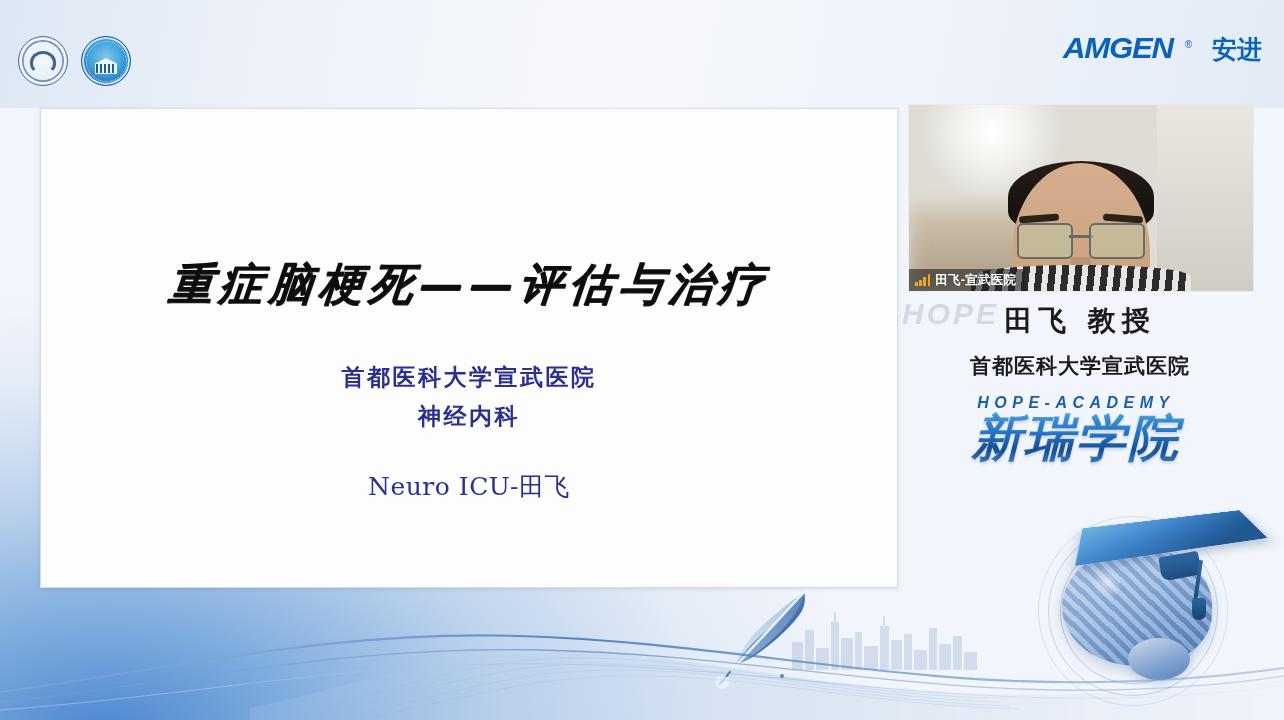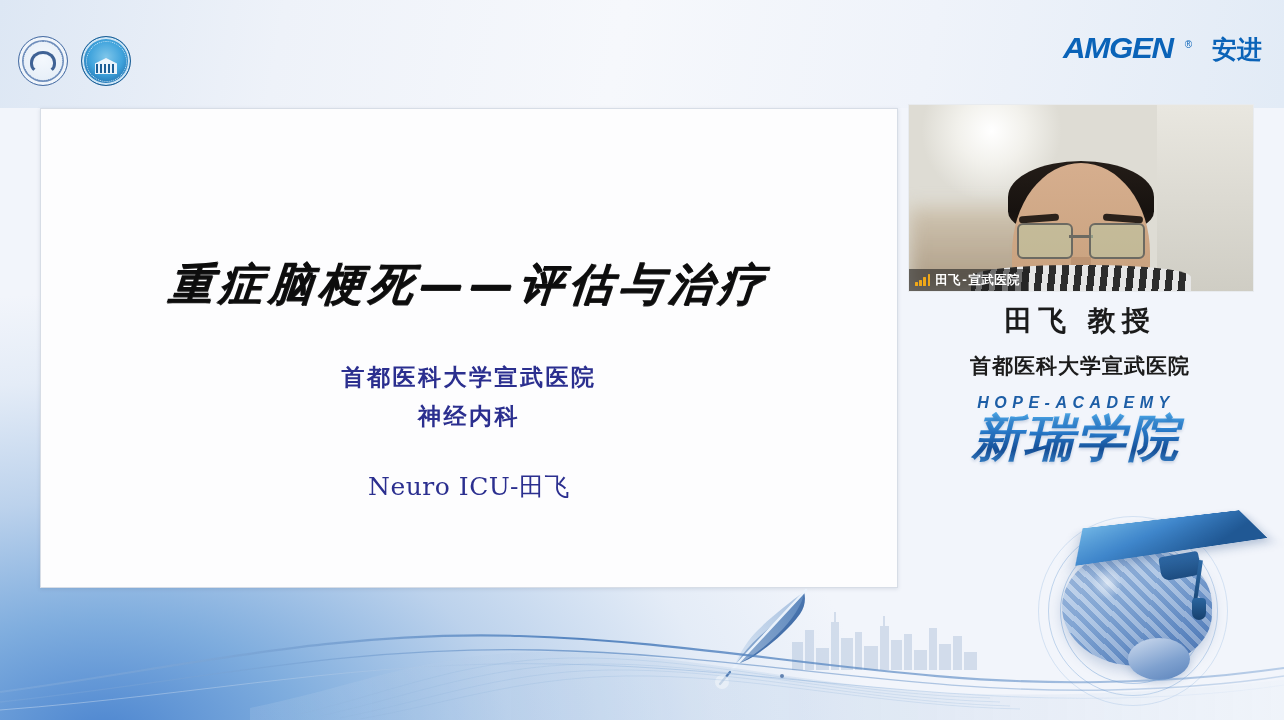--- a/index.html
+++ b/index.html
@@ -163,21 +163,21 @@
     display:flex;align-items:center;gap:5px;padding:0 9px 0 6px;
     background:rgba(35,35,35,.62);
   }
   .sig{display:flex;align-items:flex-end;gap:1.6px;height:12px;}
   .sig i{width:2.6px;background:#f0a818;display:block;border-radius:.5px;}
   .sig i:nth-child(1){height:4px;}
   .sig i:nth-child(2){height:6.5px;}
   .sig i:nth-child(3){height:9px;}
   .sig i:nth-child(4){height:12px;}
   #vid-label span{
-    font-family:Liberation Mono, monospace;font-size:12.5px;color:#fff;
+    font-family:Liberation Sans, sans-serif;font-size:12.5px;color:#fff;
     font-weight:bold;letter-spacing:.3px;white-space:nowrap;
   }
 
   
   #presenter{position:absolute;left:908px;top:296px;width:344px;text-align:center;}
   #watermark{
     position:absolute;left:-6px;top:4px;width:330px;
     font-weight:bold;font-style:italic;font-size:30px;line-height:.92;
     color:rgba(140,152,170,.30);letter-spacing:3px;text-align:left;
     pointer-events:none;user-select:none;
@@ -313,20 +313,21 @@
           <i></i>
           <i></i>
           <i></i>
       </span>
       <span>田飞-宣武医院</span>
     </div>
   </div>
 
   <div id="presenter">
     <div id="watermark">
+      <div>HOPE</div>
     </div>
     <div id="presenter-name">田飞 教授</div>
     <div id="presenter-org">首都医科大学宣武医院</div>
   </div>
 
   <div id="brand">
     <div id="brand-en">HOPE-ACADEMY</div>
     <div id="brand-cn">新瑞学院</div>
   </div>
 

